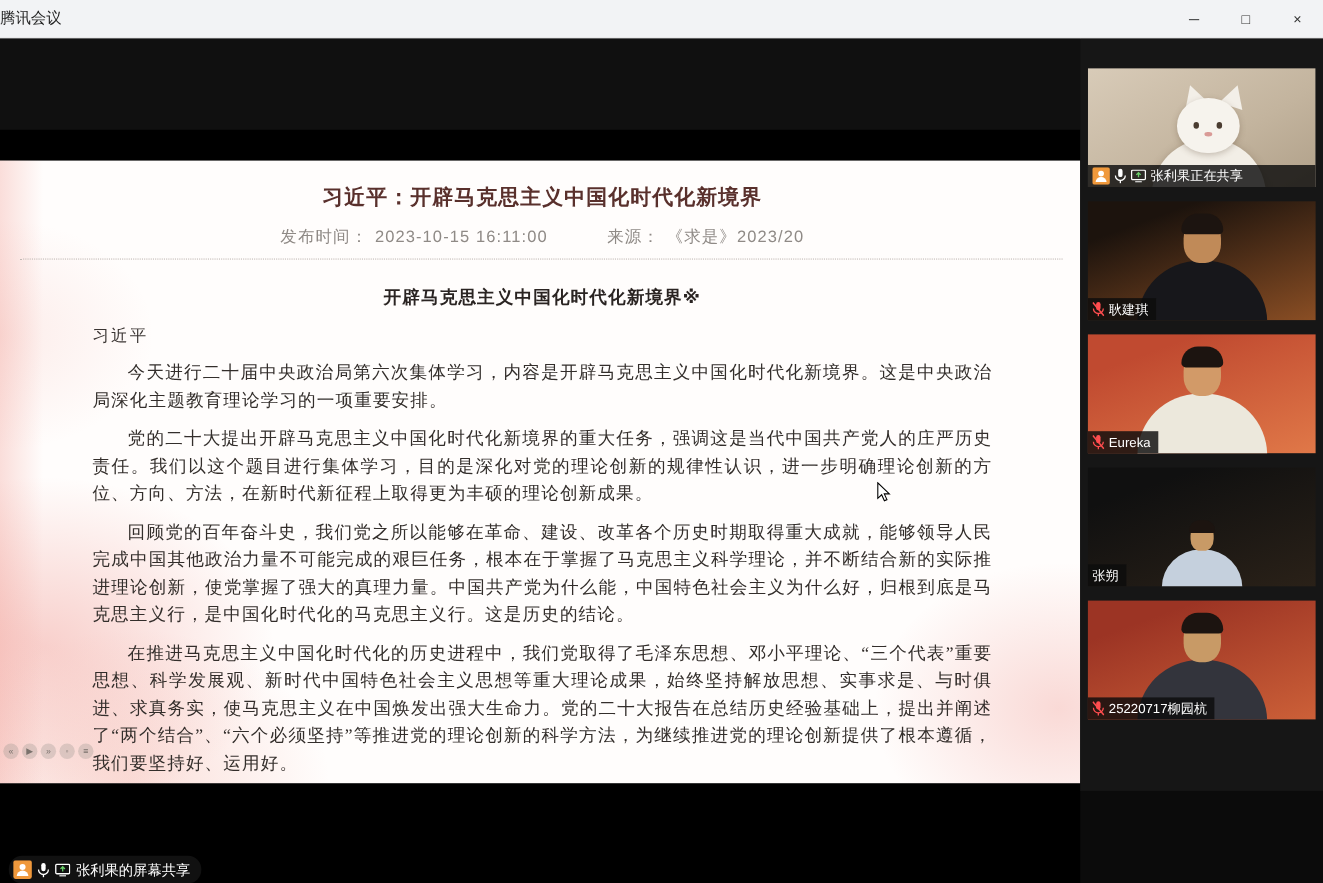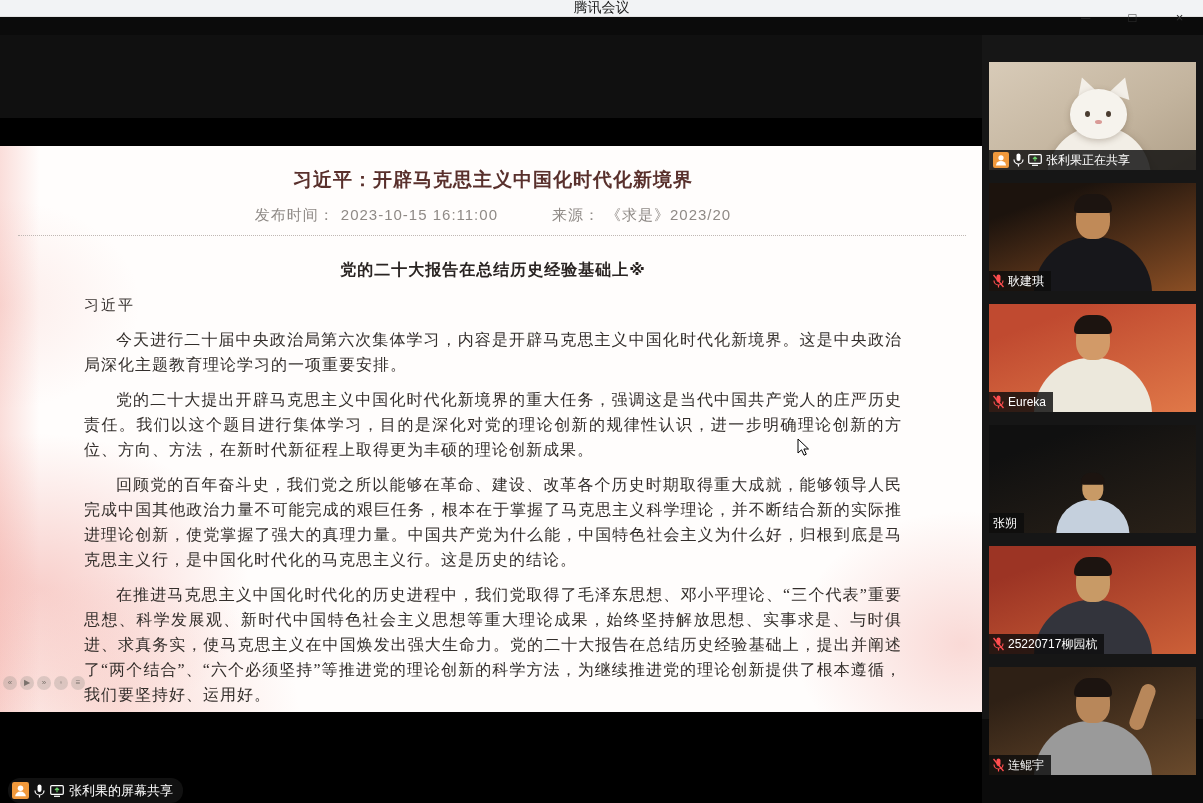--- a/index.html
+++ b/index.html
@@ -2,21 +2,21 @@
 <html><head>
 <meta charset="utf-8">
 <style>
   * { box-sizing: border-box; margin: 0; padding: 0; }
   html, body { width: 1203px; height: 803px; }
   body { font-family: "Liberation Sans", "DejaVu Sans", sans-serif; background: #000; }
 
   .window { position: relative; width: 1203px; height: 803px; overflow: hidden; background: #0b0b0b; }
 
   
-  .titlebar { position: absolute; top: 0; left: 0; right: 0; height: 17px; background: #f2f3f5; display: flex; align-items: center; justify-content: center; border-bottom: 1px solid #e3e3e3; }
+  .titlebar { position: absolute; top: 0; left: 0; right: 0; height: 35px; background: #f2f3f5; display: flex; align-items: center; justify-content: flex-start; border-bottom: 1px solid #e3e3e3; }
   .titlebar .title { font-size: 14px; color: #1f1f1f; }
   .win-controls { position: absolute; right: 0; top: 0; height: 35px; display: flex; }
   .win-btn { width: 47px; height: 34px; border: none; background: transparent; font-size: 13px; color: #333; display: flex; align-items: center; justify-content: center; font-family: inherit; cursor: default; }
 
   .main { position: absolute; top: 35px; left: 0; width: 1203px; height: 768px; }
 
   
   .share-area { position: absolute; left: 0; top: 0; width: 982px; height: 768px; background: #101010; }
   .band-top { position: absolute; left: 0; top: 83px; width: 100%; height: 28px; background: #000; }
   .band-bottom { position: absolute; left: 0; top: 677px; width: 100%; height: 91px; background: #000; }
@@ -99,21 +99,21 @@
       <div class="band-top"></div>
       <div class="band-bottom"></div>
 
       <div class="page">
         <div class="article">
           <h1 class="art-title">习近平：开辟马克思主义中国化时代化新境界</h1>
           <div class="art-meta">
             <span>发布时间：</span><span class="val">2023-10-15 16:11:00</span><span class="meta-sep"></span><span>来源：</span><span class="val">《求是》2023/20</span>
           </div>
           <hr class="dotted-divider">
-          <h2 class="art-heading">党的二十大报告在总结历史经验基础上※</h2>
+          <h2 class="art-heading">开辟马克思主义中国化时代化新境界※</h2>
           <div class="art-author">习近平</div>
           <div class="art-body">
               <p class="para">今天进行二十届中央政治局第六次集体学习，内容是开辟马克思主义中国化时代化新境界。这是中央政治局深化主题教育理论学习的一项重要安排。</p>
               <p class="para">党的二十大提出开辟马克思主义中国化时代化新境界的重大任务，强调这是当代中国共产党人的庄严历史责任。我们以这个题目进行集体学习，目的是深化对党的理论创新的规律性认识，进一步明确理论创新的方位、方向、方法，在新时代新征程上取得更为丰硕的理论创新成果。</p>
               <p class="para">回顾党的百年奋斗史，我们党之所以能够在革命、建设、改革各个历史时期取得重大成就，能够领导人民完成中国其他政治力量不可能完成的艰巨任务，根本在于掌握了马克思主义科学理论，并不断结合新的实际推进理论创新，使党掌握了强大的真理力量。中国共产党为什么能，中国特色社会主义为什么好，归根到底是马克思主义行，是中国化时代化的马克思主义行。这是历史的结论。</p>
               <p class="para">在推进马克思主义中国化时代化的历史进程中，我们党取得了毛泽东思想、邓小平理论、“三个代表”重要思想、科学发展观、新时代中国特色社会主义思想等重大理论成果，始终坚持解放思想、实事求是、与时俱进、求真务实，使马克思主义在中国焕发出强大生命力。党的二十大报告在总结历史经验基础上，提出并阐述了“两个结合”、“六个必须坚持”等推进党的理论创新的科学方法，为继续推进党的理论创新提供了根本遵循，我们要坚持好、运用好。</p>
             </div>
         </div>
         <div class="shared-player">
             <span class="player-btn">«</span>
@@ -275,38 +275,16 @@
                 <rect x="3.5" y="0.5" width="4" height="7.5" rx="2" fill="#ff4d4f"></rect>
                 <path d="M1 6.5a4.5 4.5 0 0 0 9 0" fill="none" stroke="#ff4d4f" stroke-width="1.2"></path>
                 <line x1="5.5" y1="11" x2="5.5" y2="13.5" stroke="#ff4d4f" stroke-width="1.2"></line>
                 <line x1="0.5" y1="1" x2="10.5" y2="13" stroke="#ff4d4f" stroke-width="1.4"></line>
               </svg>
       </span>
       <span class="pname">25220717柳园杭</span>
     </div>
   </div>
 
-  <div class="tile wave normal" style="--bg1: #2e2015; --bg2: #6a4a2c; --skin: #b8875a; --shirt: #9a9a9a;">
-
-    <div class="avatar-person" style="display: block;">
-      <div class="person-arm"></div>
-      <div class="person-body"></div>
-      <div class="person-head"></div>
-      <div class="person-hair"></div>
-    </div>
-
-    <div class="tile-label">
-
-      <span class="icon mic-muted" style="display: inline-flex;">
-        <svg width="11" height="14" viewBox="0 0 11 14">
-                <rect x="3.5" y="0.5" width="4" height="7.5" rx="2" fill="#ff4d4f"></rect>
-                <path d="M1 6.5a4.5 4.5 0 0 0 9 0" fill="none" stroke="#ff4d4f" stroke-width="1.2"></path>
-                <line x1="5.5" y1="11" x2="5.5" y2="13.5" stroke="#ff4d4f" stroke-width="1.2"></line>
-                <line x1="0.5" y1="1" x2="10.5" y2="13" stroke="#ff4d4f" stroke-width="1.4"></line>
-              </svg>
-      </span>
-      <span class="pname">连鲲宇</span>
-    </div>
-  </div>
 </div>
 
   </div>
 </div>
 
 </body></html>

